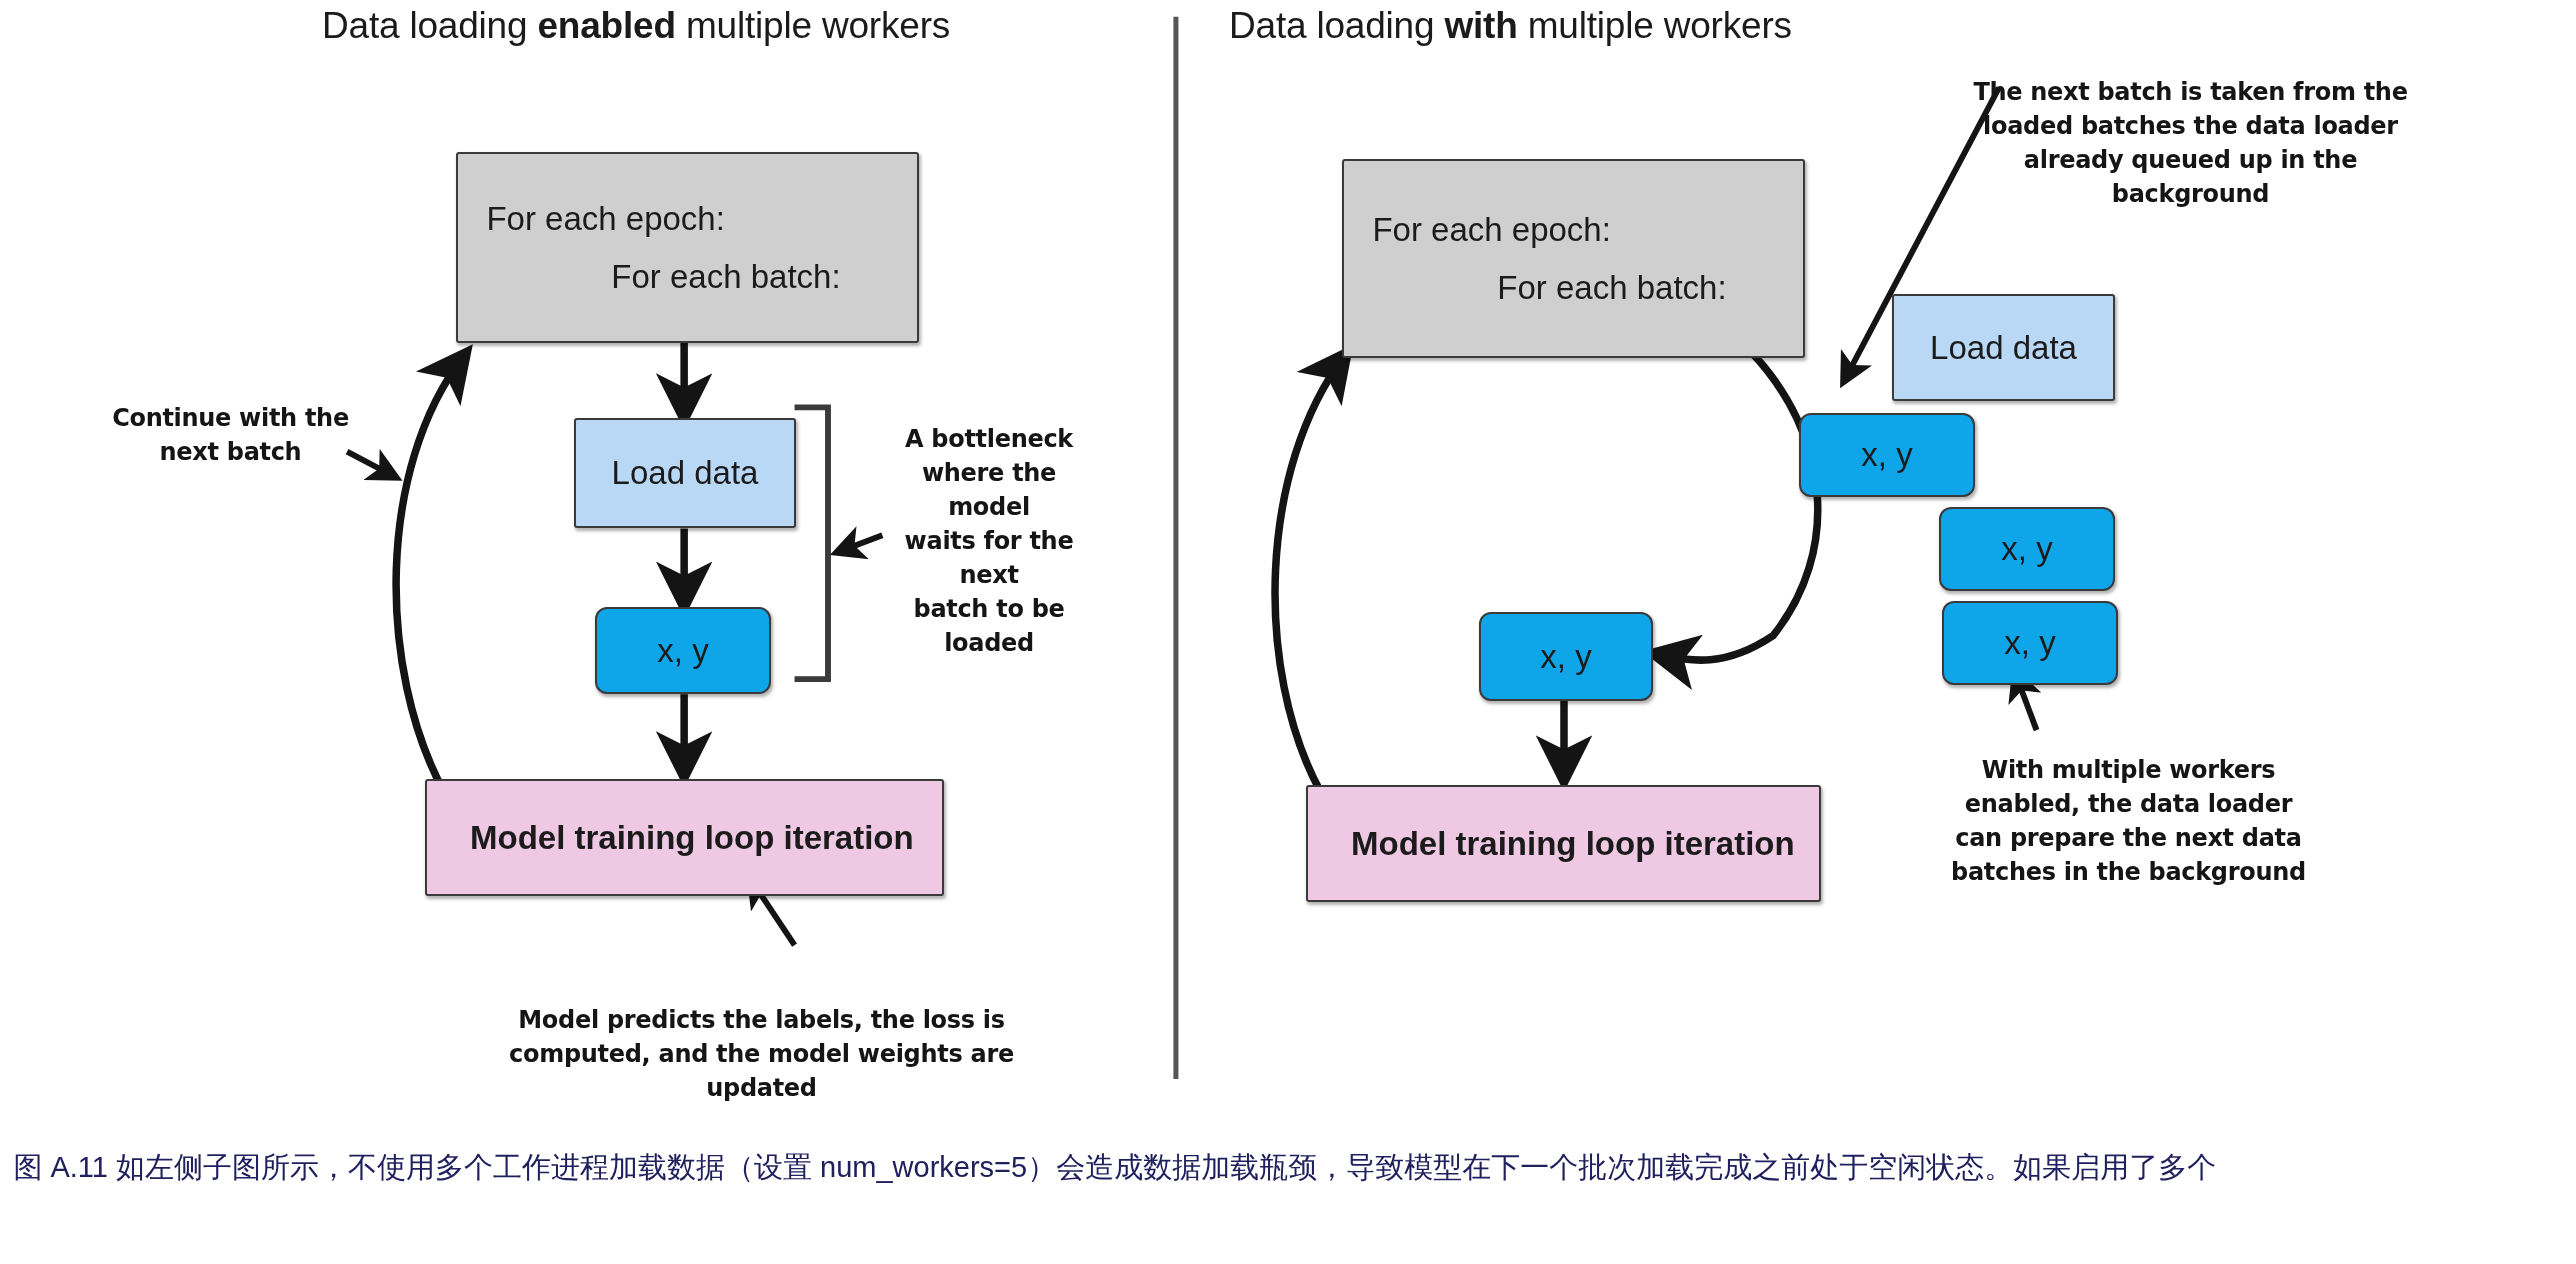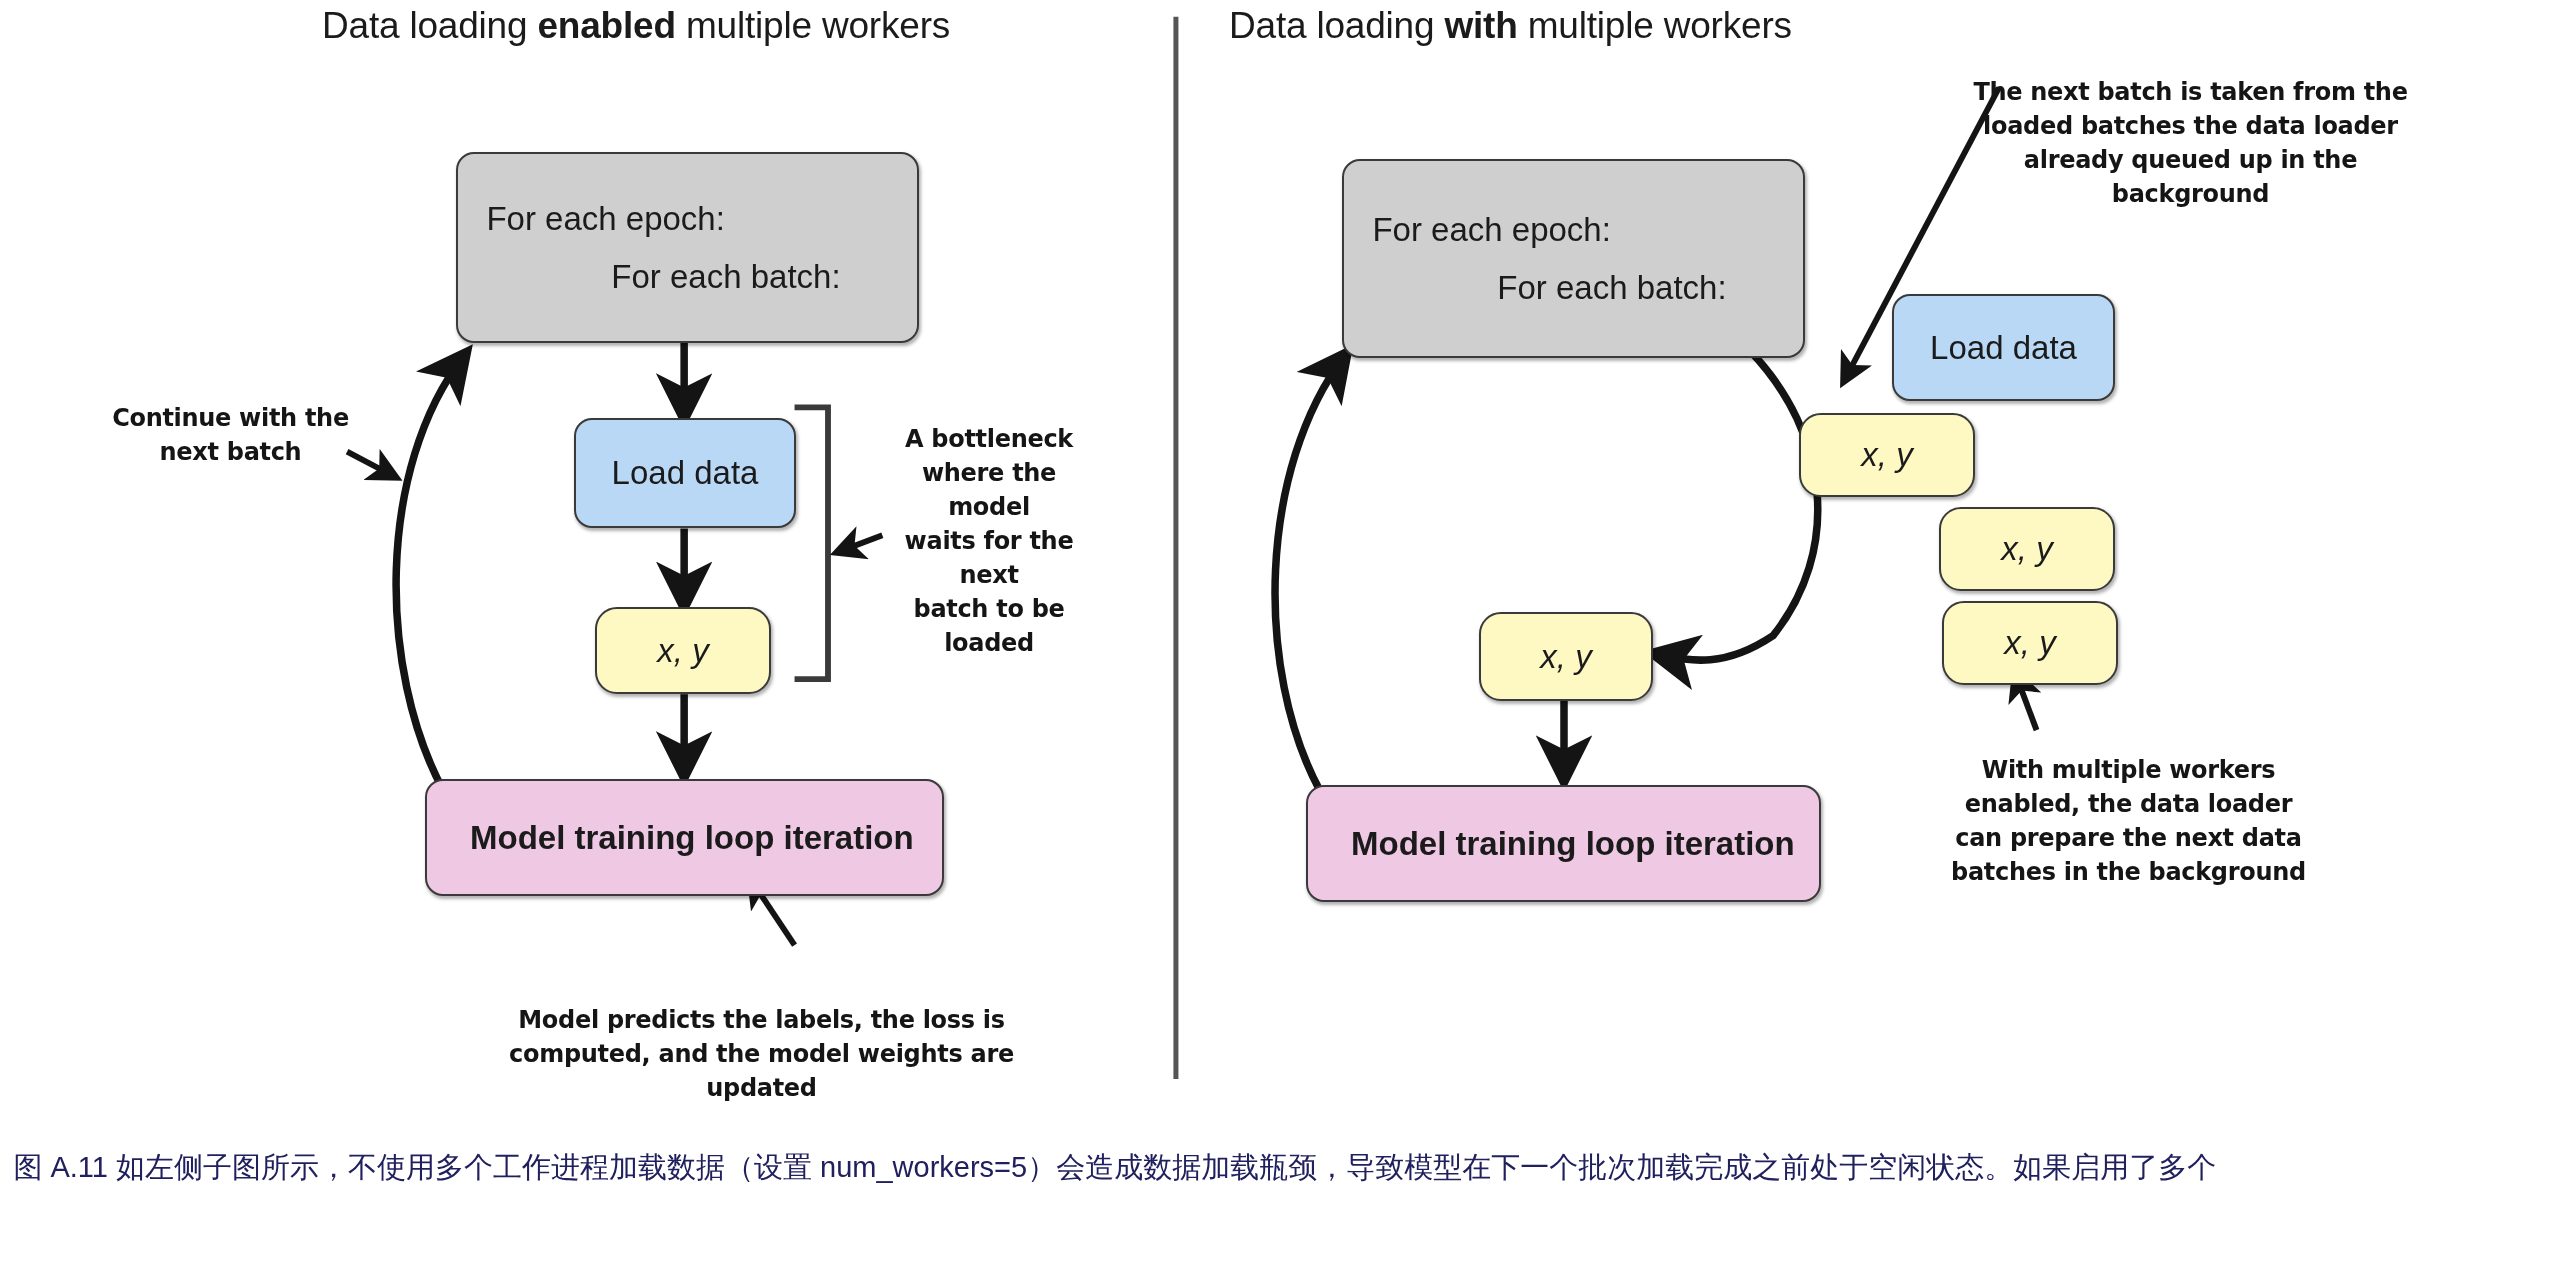--- a/index.html
+++ b/index.html
@@ -37,30 +37,30 @@
     letter-spacing: -0.2px;
   }
   .panel-title b { font-weight: 700; }
   .panel-title span.norm { font-weight: 400; }
 
   
   .node {
     position: absolute;
     box-sizing: border-box;
     border: 2.5px solid #3a3a3a;
-    border-radius: 18px;
+    border-radius: 3px;
     box-shadow: 1.7px 2.5px 3.3px rgba(0,0,0,0.30);
     display: flex;
     color: #1b1b1b;
     font-size: 33px;
     font-weight: 400;
   }
   .node.gray    { background: #cfcfcf; }
   .node.blue    { background: #b9d8f5; }
-  .node.yellow  { background: #fef9c3; border-radius: 22px; font-style: italic; }
+  .node.yellow  { background: #0ea5e9; border-radius: 12px; }
   .node.pink    { background: #efc9e4; }
 
   .node .lines {
     display: flex;
     flex-direction: column;
     justify-content: center;
     width: 100%;
     padding: 0 28.4px;
     gap: 20px;
   }

